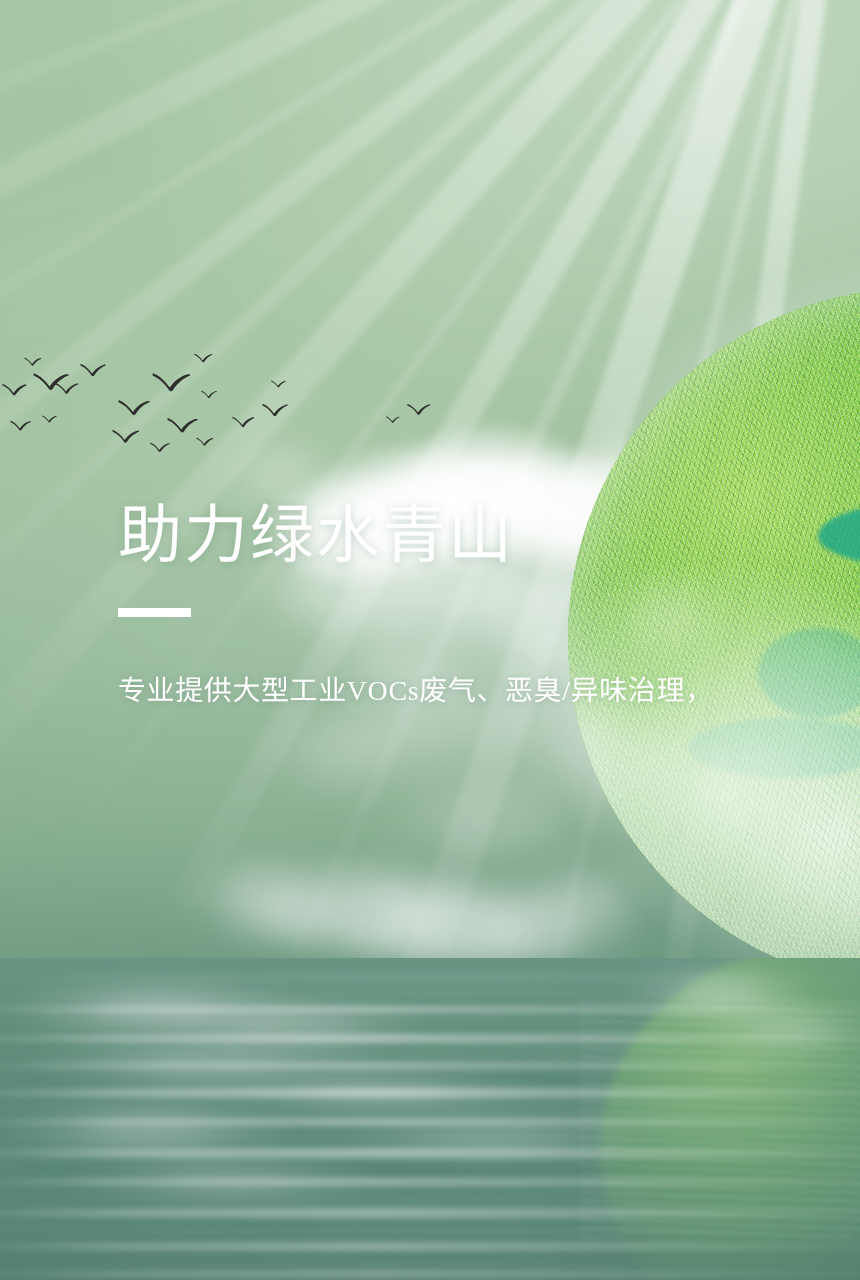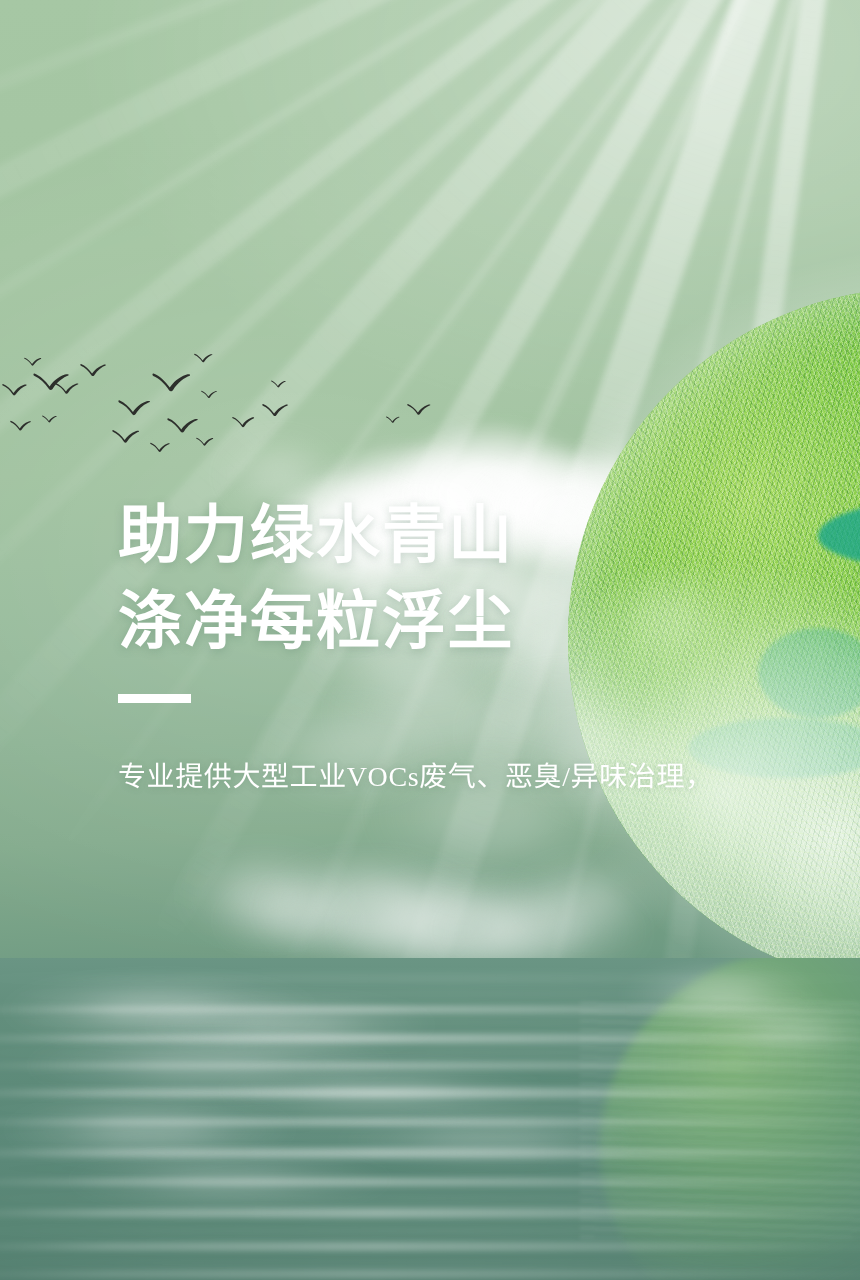--- a/index.html
+++ b/index.html
@@ -190,21 +190,21 @@
 
   
   .content{
     position:absolute; left:118px; top:492px;
     width:560px;
     z-index:40;
   }
   .headline{
     color:#ffffff;
     font-size:64px;
-    font-weight:700;
+    font-weight:400;
     line-height:86px;
     letter-spacing:2px;
     text-shadow:0 2px 10px rgba(70,110,85,.28);
     white-space:nowrap;
   }
   .rule{
     width:73px; height:9px;
     background:#ffffff;
     margin-top:30px;
   }
@@ -426,18 +426,17 @@
       <div class="mist" style="left: 210px; top: 1060px; width: 340px; height: 60px; opacity: 0.35;"></div>
       <div class="mist" style="left: 0px; top: 1095px; width: 300px; height: 70px; opacity: 0.42;"></div>
       <div class="mist" style="left: 330px; top: 1110px; width: 320px; height: 60px; opacity: 0.3;"></div>
       <div class="mist" style="left: 60px; top: 1150px; width: 340px; height: 60px; opacity: 0.33;"></div>
       <div class="mist" style="left: 620px; top: 960px; width: 200px; height: 70px; opacity: 0.5;"></div>
       <div class="mist" style="left: 700px; top: 1000px; width: 180px; height: 60px; opacity: 0.38;"></div>
     </div>
 
   <div class="content">
     <div class="headline">助力绿水青山</div>
-    <div class="headline">涤净每粒浮尘</div>
     <div class="rule"></div>
     <div class="subtitle">专业提供大型工业VOCs废气、恶臭/异味治理，</div>
   </div>
 
 </div>
 
 </body></html>

